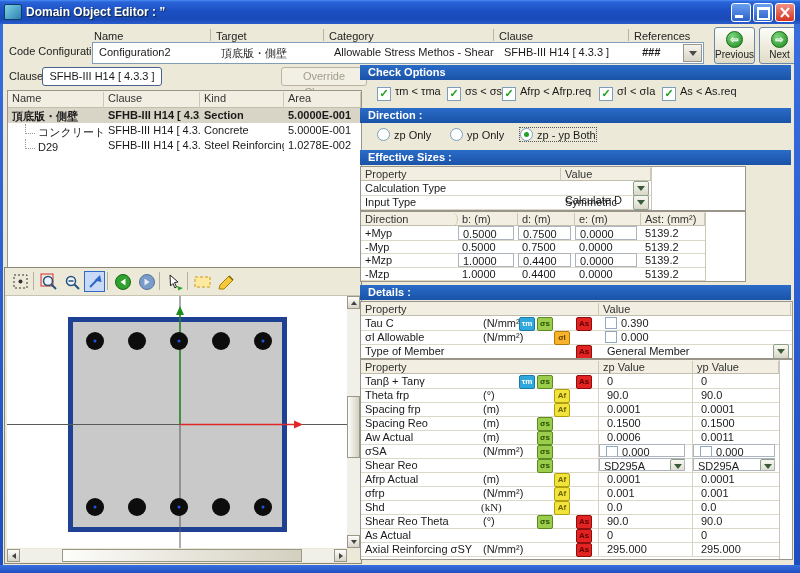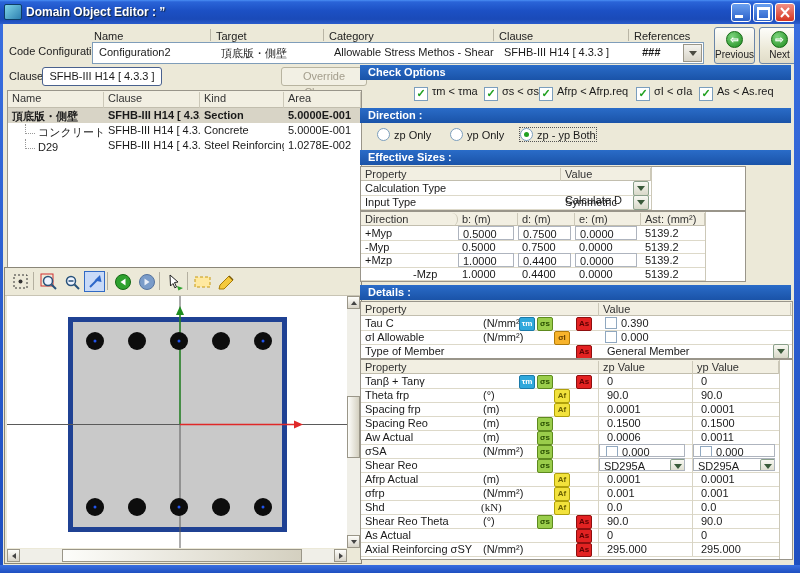--- a/index.html
+++ b/index.html
@@ -65,21 +65,21 @@
   .tri{width:0;height:0;}
   .tri.up{border-left:3px solid transparent;border-right:3px solid transparent;border-bottom:4px solid #444;}
   .tri.down{border-left:3px solid transparent;border-right:3px solid transparent;border-top:4px solid #444;}
   .tri.left{border-top:3px solid transparent;border-bottom:3px solid transparent;border-right:4px solid #444;}
   .tri.right{border-top:3px solid transparent;border-bottom:3px solid transparent;border-left:4px solid #444;}
   
   .sec-hdr{position:absolute;left:357px;width:431px;height:15px;color:#fff;font-weight:bold;
     background:linear-gradient(180deg,#2a6cc8,#1a53a8);padding:1px 0 0 8px;box-sizing:border-box;font-size:11px;}
   .cb-box{display:inline-block;width:12px;height:12px;background:#fff;border:1px solid #7b9ebd;
     vertical-align:-2px;text-align:center;line-height:11px;color:#21a121;font-size:11px;font-weight:bold;margin-right:4px;}
-  .cb-item{position:absolute;white-space:nowrap;cursor:pointer;margin-left:37px;}
+  .cb-item{position:absolute;white-space:nowrap;cursor:pointer;}
   .radio{display:inline-block;width:11px;height:11px;border-radius:50%;background:#fff;border:1px solid #7b9ebd;
     vertical-align:-2px;margin-right:4px;position:relative;}
   .radio.on::after{content:"";position:absolute;left:3px;top:3px;width:5px;height:5px;border-radius:50%;background:#21a121;}
   .radio-item{position:absolute;white-space:nowrap;cursor:pointer;}
   .radio-item.focus{outline:1px dotted #555;}
   .badge{position:absolute;top:1px;width:14px;height:12px;border-radius:2px;font-size:8px;line-height:12px;
     text-align:center;font-weight:bold;}
   .ddbtn{position:absolute;width:14px;height:13px;border:1px solid #8aa08a;border-radius:2px;
     background:linear-gradient(180deg,#f8f8f2,#d8d8c8);display:flex;align-items:center;justify-content:center;cursor:pointer;}
   .white-cell{background:#fff;border:1px solid #aeb4be;box-sizing:border-box;}
@@ -354,21 +354,21 @@
           <div class="t-cell" style="position: absolute; left: 280px; width: 64px;">5139.2</div>
         </div>
         <div class="t-row row-line" style="position: absolute; left: 0px; top: 41px; height: 13.5px; right: 40px;">
           <div class="t-cell" style="position: absolute; left: 0px; width: 97px;">+Mzp</div>
           <div class="t-cell white-cell" style="position: absolute; left: 97px; width: 56px;">1.0000</div>
           <div class="t-cell white-cell" style="position: absolute; left: 157px; width: 53px;">0.4400</div>
           <div class="t-cell white-cell" style="position: absolute; left: 214px; width: 62px;">0.0000</div>
           <div class="t-cell" style="position: absolute; left: 280px; width: 64px;">5139.2</div>
         </div>
         <div class="t-row row-line" style="position: absolute; left: 0px; top: 54.5px; height: 13.5px; right: 40px;">
-          <div class="t-cell" style="position: absolute; left: 0px; width: 97px; margin-left: 48px;">-Mzp</div>
+          <div class="t-cell" style="position: absolute; left: 0px; width: 97px;">-Mzp</div>
           <div class="t-cell" style="position: absolute; left: 97px; width: 56px;">1.0000</div>
           <div class="t-cell" style="position: absolute; left: 157px; width: 53px;">0.4400</div>
           <div class="t-cell" style="position: absolute; left: 214px; width: 62px;">0.0000</div>
           <div class="t-cell" style="position: absolute; left: 280px; width: 64px;">5139.2</div>
         </div>
       </div>
 
     <div class="sec-hdr" style="top:261px;">Details :</div>
     <div class="panel-table" id="dt-single" style="left:357px;top:277px;width:431px;height:56px;">
         <div class="t-head" style="position: absolute; left: 0px; top: 0px; height: 13px; right: 0px;">

